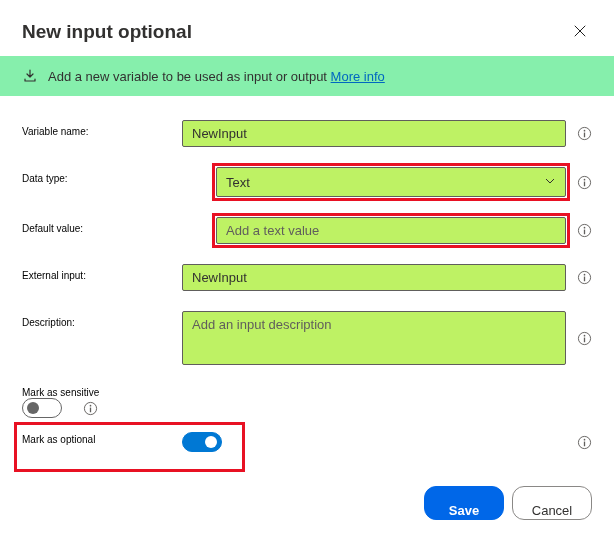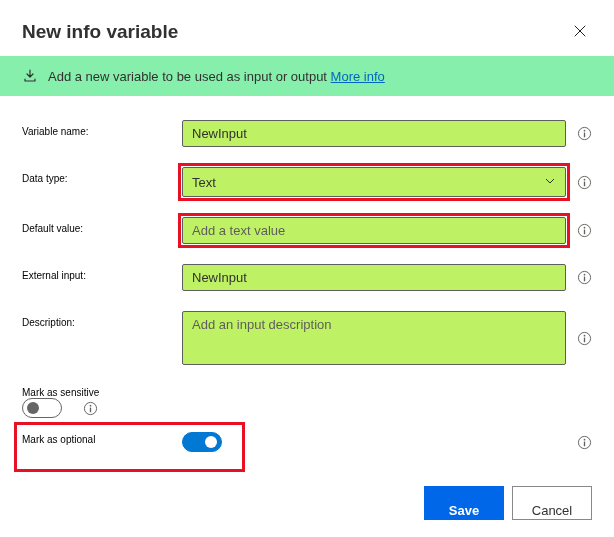--- a/index.html
+++ b/index.html
@@ -84,20 +84,21 @@
 
   .info-circle {
     width: 16px; height: 16px; flex-shrink: 0;
     display: inline-flex; align-items: center; justify-content: center;
     cursor: pointer;
   }
   .info-circle svg { width: 15px; height: 15px; }
 
   .hl-red {
     position: relative;
+    margin-left: 34px;
   }
   .hl-red::after {
     content: "";
     position: absolute;
     border: 3px solid #e81123;
     pointer-events: none;
   }
   .hl-select::after { left: -4px; top: -4px; right: 22px; bottom: -4px; }
   .hl-default::after { left: -4px; top: -4px; right: 22px; bottom: -4px; }
   .hl-optional-wrap {
@@ -128,42 +129,42 @@
   .footer {
     padding: 14px 22px 22px 22px;
     display: flex;
     justify-content: flex-end;
     gap: 8px;
   }
   .btn {
     min-width: 80px;
     height: 28px;
     padding: 16px 18px;
-    border-radius: 0;
+    border-radius: 12px;
     font-size: 13px;
     font-family: inherit;
     cursor: pointer;
     border: 1px solid #8a8886;
     background: #fff;
     color: #323130;
   }
   .btn.primary {
     background: #0067e8;
     border-color: #0067e8;
     color: #fff;
     font-weight: 600;
   }
 </style>
 </head>
 <body>
 
 <div class="dialog">
 
   <div class="header">
-    <div class="title">New info variable</div>
+    <div class="title">New input optional</div>
     <button class="close-btn" aria-label="Close">
       <span>
         <svg viewBox="0 0 16 16" width="14" height="14">
             <path d="M2 2 L14 14 M14 2 L2 14" stroke="#000" stroke-width="1"></path>
           </svg>
       </span>
     </button>
   </div>
 
   <div class="info-bar">

